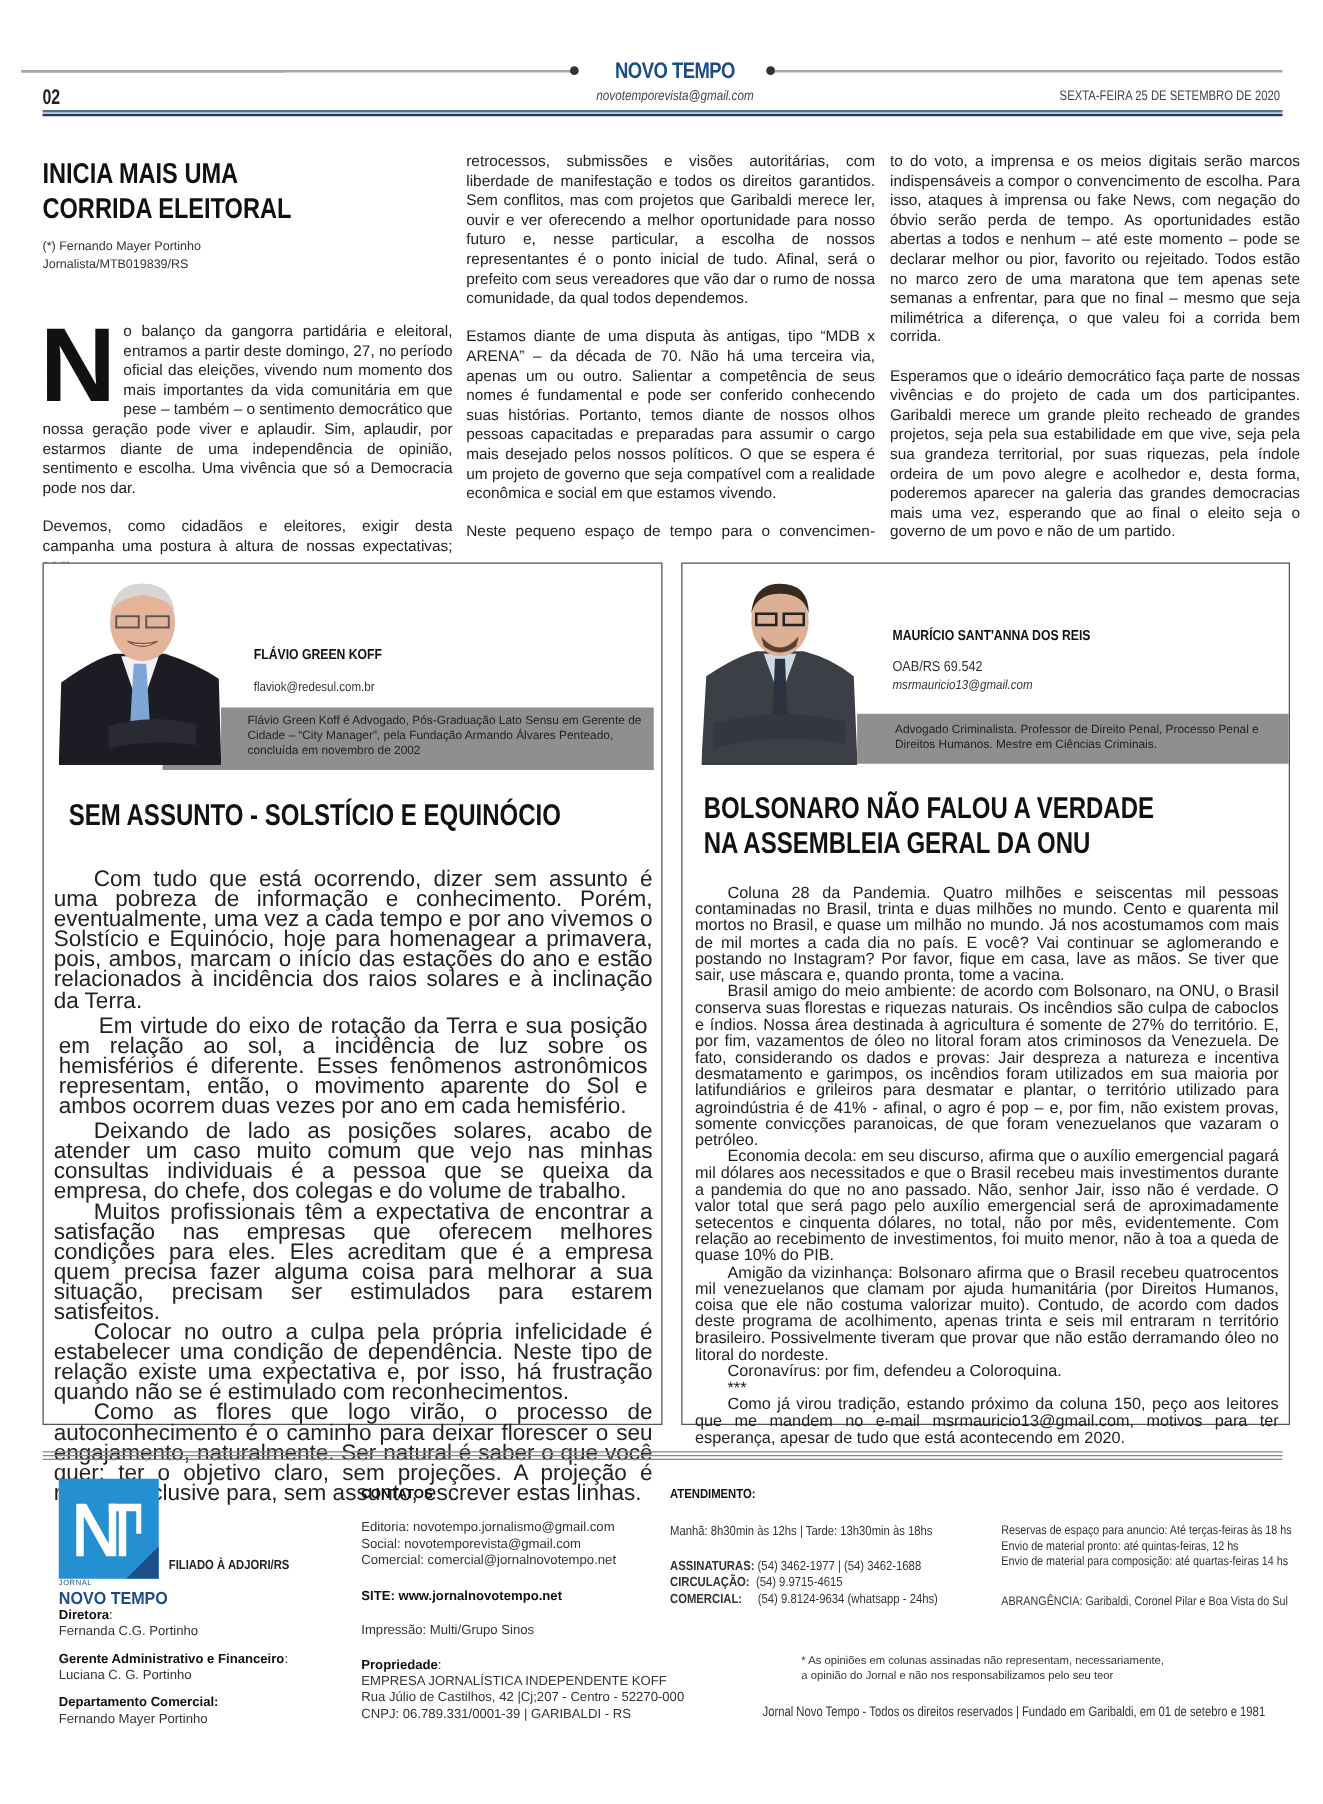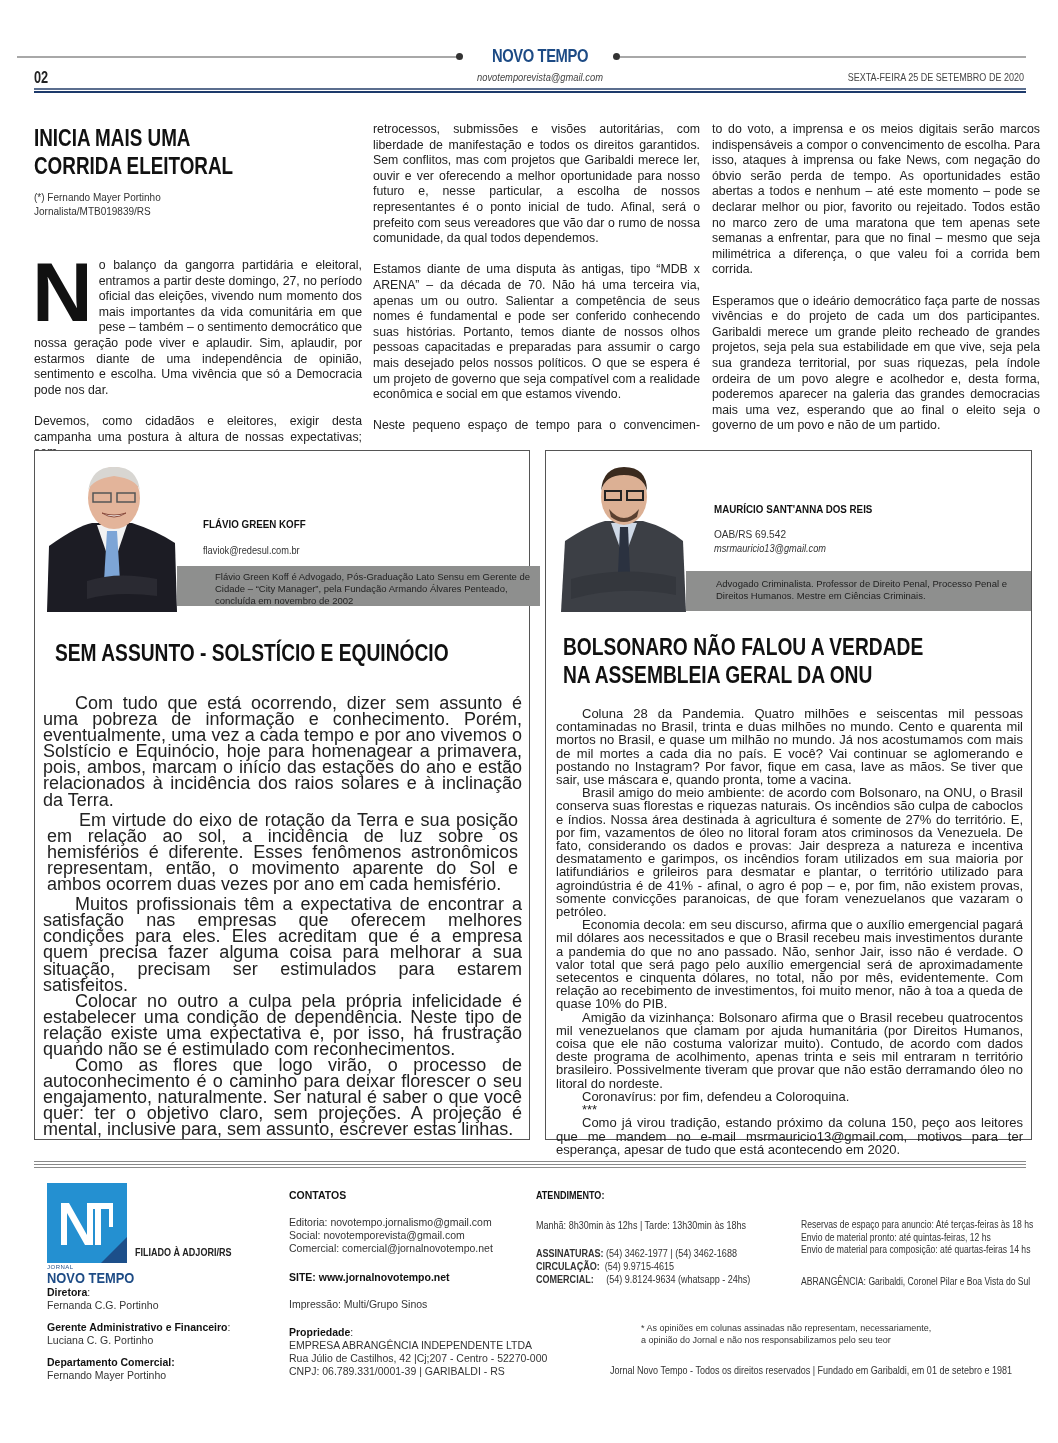--- a/index.html
+++ b/index.html
@@ -78,21 +78,21 @@
   <p>retrocessos, submissões e visões autoritárias, com liberdade de manifestação e todos os direitos garantidos. Sem conflitos, mas com projetos que Garibaldi merece ler, ouvir e ver oferecendo a melhor oportunidade para nosso futuro e, nesse particular, a escolha de nossos representantes é o ponto inicial de tudo. Afinal, será o prefeito com seus vereadores que vão dar o rumo de nossa comunidade, da qual todos dependemos.</p>
   <p>Estamos diante de uma disputa às antigas, tipo “MDB x ARENA” – da década de 70. Não há uma terceira via, apenas um ou outro. Salientar a competência de seus nomes é fundamental e pode ser conferido conhecendo suas histórias. Portanto, temos diante de nossos olhos pessoas capacitadas e preparadas para assumir o cargo mais desejado pelos nossos políticos. O que se espera é um projeto de governo que seja compatível com a realidade econômica e social em que estamos vivendo.</p>
   <p style="text-align-last:justify;">Neste pequeno espaço de tempo para o convencimen-</p>
 </div>
 <div class="col" style="top:122px; left:712px; width:328px;">
   <p>to do voto, a imprensa e os meios digitais serão marcos indispensáveis a compor o convencimento de escolha. Para isso, ataques à imprensa ou fake News, com negação do óbvio serão perda de tempo. As oportunidades estão abertas a todos e nenhum – até este momento – pode se declarar melhor ou pior, favorito ou rejeitado. Todos estão no marco zero de uma maratona que tem apenas sete semanas a enfrentar, para que no final – mesmo que seja milimétrica a diferença, o que valeu foi a corrida bem corrida.</p>
   <p>Esperamos que o ideário democrático faça parte de nossas vivências e do projeto de cada um dos participantes. Garibaldi merece um grande pleito recheado de grandes projetos, seja pela sua estabilidade em que vive, seja pela sua grandeza territorial, por suas riquezas, pela índole ordeira de um povo alegre e acolhedor e, desta forma, poderemos aparecer na galeria das grandes democracias mais uma vez, esperando que ao final o eleito seja o governo de um povo e não de um partido.</p>
 </div>
 
 <div class="box" style="left:34px; width:496px; height:690px;">
-  <div class="bio-bar" style="top:115px; left:112px; width:393px; height:40px; padding-left:68px;">
+  <div class="bio-bar" style="top:115px; left:95px; width:393px; height:50px; padding-left:68px;">
     <span>Flávio Green Koff é Advogado, Pós-Graduação Lato Sensu em Gerente de Cidade – “City Manager”, pela Fundação Armando Álvares Penteado, concluída em novembro de 2002</span>
   </div>
   <div class="photo" style="top:10px; left:12px; width:130px; height:151px;">
     <svg width="130" height="151" viewBox="0 0 130 151">
       <rect width="130" height="151" fill="#ffffff"></rect>
       <path d="M0 151 L2 85 Q30 65 45 62 L85 62 Q110 70 128 82 L130 151 Z" fill="#1c1c24"></path>
       <path d="M50 64 L65 108 L80 64 Z" fill="#f2f2f2"></path>
       <path d="M60 70 L70 70 L73 120 L65 130 L57 120 Z" fill="#7da5d6"></path>
       <path d="M40 120 Q70 110 110 118 L110 135 Q70 130 40 138 Z" fill="#2a2a32"></path>
       <ellipse cx="67" cy="37" rx="26" ry="31" fill="#e3b49a"></ellipse>
@@ -101,20 +101,21 @@
       <rect x="70" y="32" width="18" height="9" fill="none" stroke="#555" stroke-width="1.5"></rect>
       <path d="M55 52 Q67 60 79 52 Q67 56 55 52 Z" fill="#ffffff" stroke="#8a4a3a" stroke-width="1"></path>
     </svg>
   </div>
   <div class="auth-name" style="top:67px; left:168px;">FLÁVIO GREEN KOFF</div>
   <div class="auth-sub" style="top:93px; left:168px;">flaviok@redesul.com.br</div>
   <div class="box-title" style="top:188px; left:20px;">SEM ASSUNTO - SOLSTÍCIO E EQUINÓCIO</div>
   <div class="col box-body" style="top:244px; left:8px; width:479px; font-size:18px; line-height:16.1px;">
     <p style="margin:0">Com tudo que está ocorrendo, dizer sem assunto é uma pobreza de informação e conhecimento. Porém, eventualmente, uma vez a cada tempo e por ano vivemos o Solstício e Equinócio, hoje para homenagear a primavera, pois, ambos, marcam o início das estações do ano e estão relacionados à incidência dos raios solares e à inclinação da Terra.</p>
     <p style="margin:4px">Em virtude do eixo de rotação da Terra e sua posição em relação ao sol, a incidência de luz sobre os hemisférios é diferente. Esses fenômenos astronômicos representam, então, o movimento aparente do Sol e ambos ocorrem duas vezes por ano em cada hemisfério.</p>
+    <p style="margin:0">Deixando de lado as posições solares, acabo de atender um caso muito comum que vejo nas minhas consultas individuais é a pessoa que se queixa da empresa, do chefe, dos colegas e do volume de trabalho.</p>
     <p style="margin:0">Muitos profissionais têm a expectativa de encontrar a satisfação nas empresas que oferecem melhores condições para eles. Eles acreditam que é a empresa quem precisa fazer alguma coisa para melhorar a sua situação, precisam ser estimulados para estarem satisfeitos.</p>
     <p style="margin:0">Colocar no outro a culpa pela própria infelicidade é estabelecer uma condição de dependência. Neste tipo de relação existe uma expectativa e, por isso, há frustração quando não se é estimulado com reconhecimentos.</p>
     <p style="margin:0">Como as flores que logo virão, o processo de autoconhecimento é o caminho para deixar florescer o seu engajamento, naturalmente. Ser natural é saber o que você quer: ter o objetivo claro, sem projeções. A projeção é mental, inclusive para, sem assunto, escrever estas linhas.</p>
   </div>
 </div>
 
 <div class="box" style="left:545px; width:487px; height:690px;">
   <div class="bio-bar" style="top:120px; left:100px; width:385px; height:40px; padding-left:70px; padding-top:7px;">
     <span>Advogado Criminalista. Professor de Direito Penal, Processo Penal e Direitos Humanos. Mestre em Ciências Criminais.</span>
   </div>
@@ -183,21 +184,21 @@
 <div class="ftr-head" style="top:1189px; left:289px;">CONTATOS</div>
 <div class="ftr-small" style="top:1216px; left:289px;">
   <span class="row">Editoria: novotempo.jornalismo@gmail.com</span>
   <span class="row">Social: novotemporevista@gmail.com</span>
   <span class="row">Comercial: comercial@jornalnovotempo.net</span>
 </div>
 <div class="ftr-head" style="top:1271px; left:289px;">SITE: www.jornalnovotempo.net</div>
 <div class="ftr-small" style="top:1298px; left:289px;">Impressão: Multi/Grupo Sinos</div>
 <div class="ftr-small" style="top:1326px; left:289px;">
   <span class="row"><b>Propriedade</b>:</span>
-  <span class="row">EMPRESA ABRANGÊNCIA INDEPENDENTE LTDA</span>
+  <span class="row">EMPRESA JORNALÍSTICA INDEPENDENTE KOFF</span>
   <span class="row">Rua Júlio de Castilhos, 42 |Cj;207 - Centro - 52270-000</span>
   <span class="row">CNPJ: 06.789.331/0001-39 | GARIBALDI - RS</span>
 </div>
 
 <div class="ftr-narrow" style="top:1189px; left:536px; font-weight:bold; color:#111;">ATENDIMENTO:</div>
 <div class="ftr-narrow" style="top:1219px; left:536px;">Manhã: 8h30min às 12hs | Tarde: 13h30min às 18hs</div>
 <div class="ftr-narrow" style="top:1247px; left:536px;">
   <span class="row"><b>ASSINATURAS:</b> <span>(54) 3462-1977 | (54) 3462-1688</span></span>
   <span class="row"><b>CIRCULAÇÃO:</b>&nbsp; <span>(54) 9.9715-4615</span></span>
   <span class="row"><b>COMERCIAL:</b>&nbsp;&nbsp;&nbsp;&nbsp; <span>(54) 9.8124-9634 (whatsapp - 24hs)</span></span>

